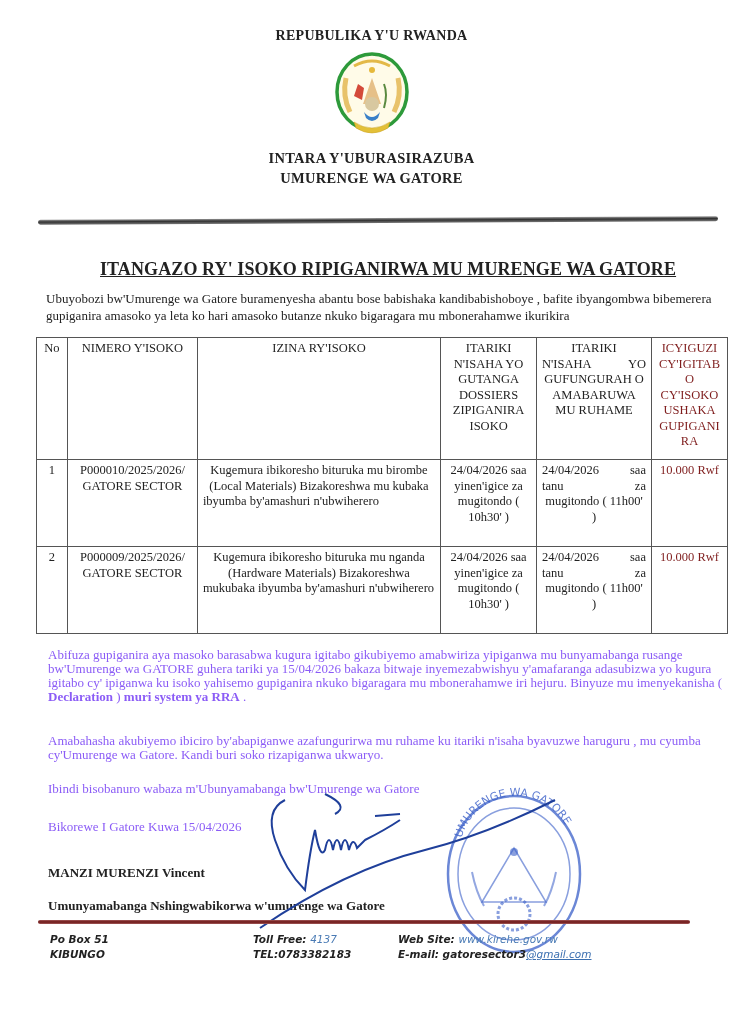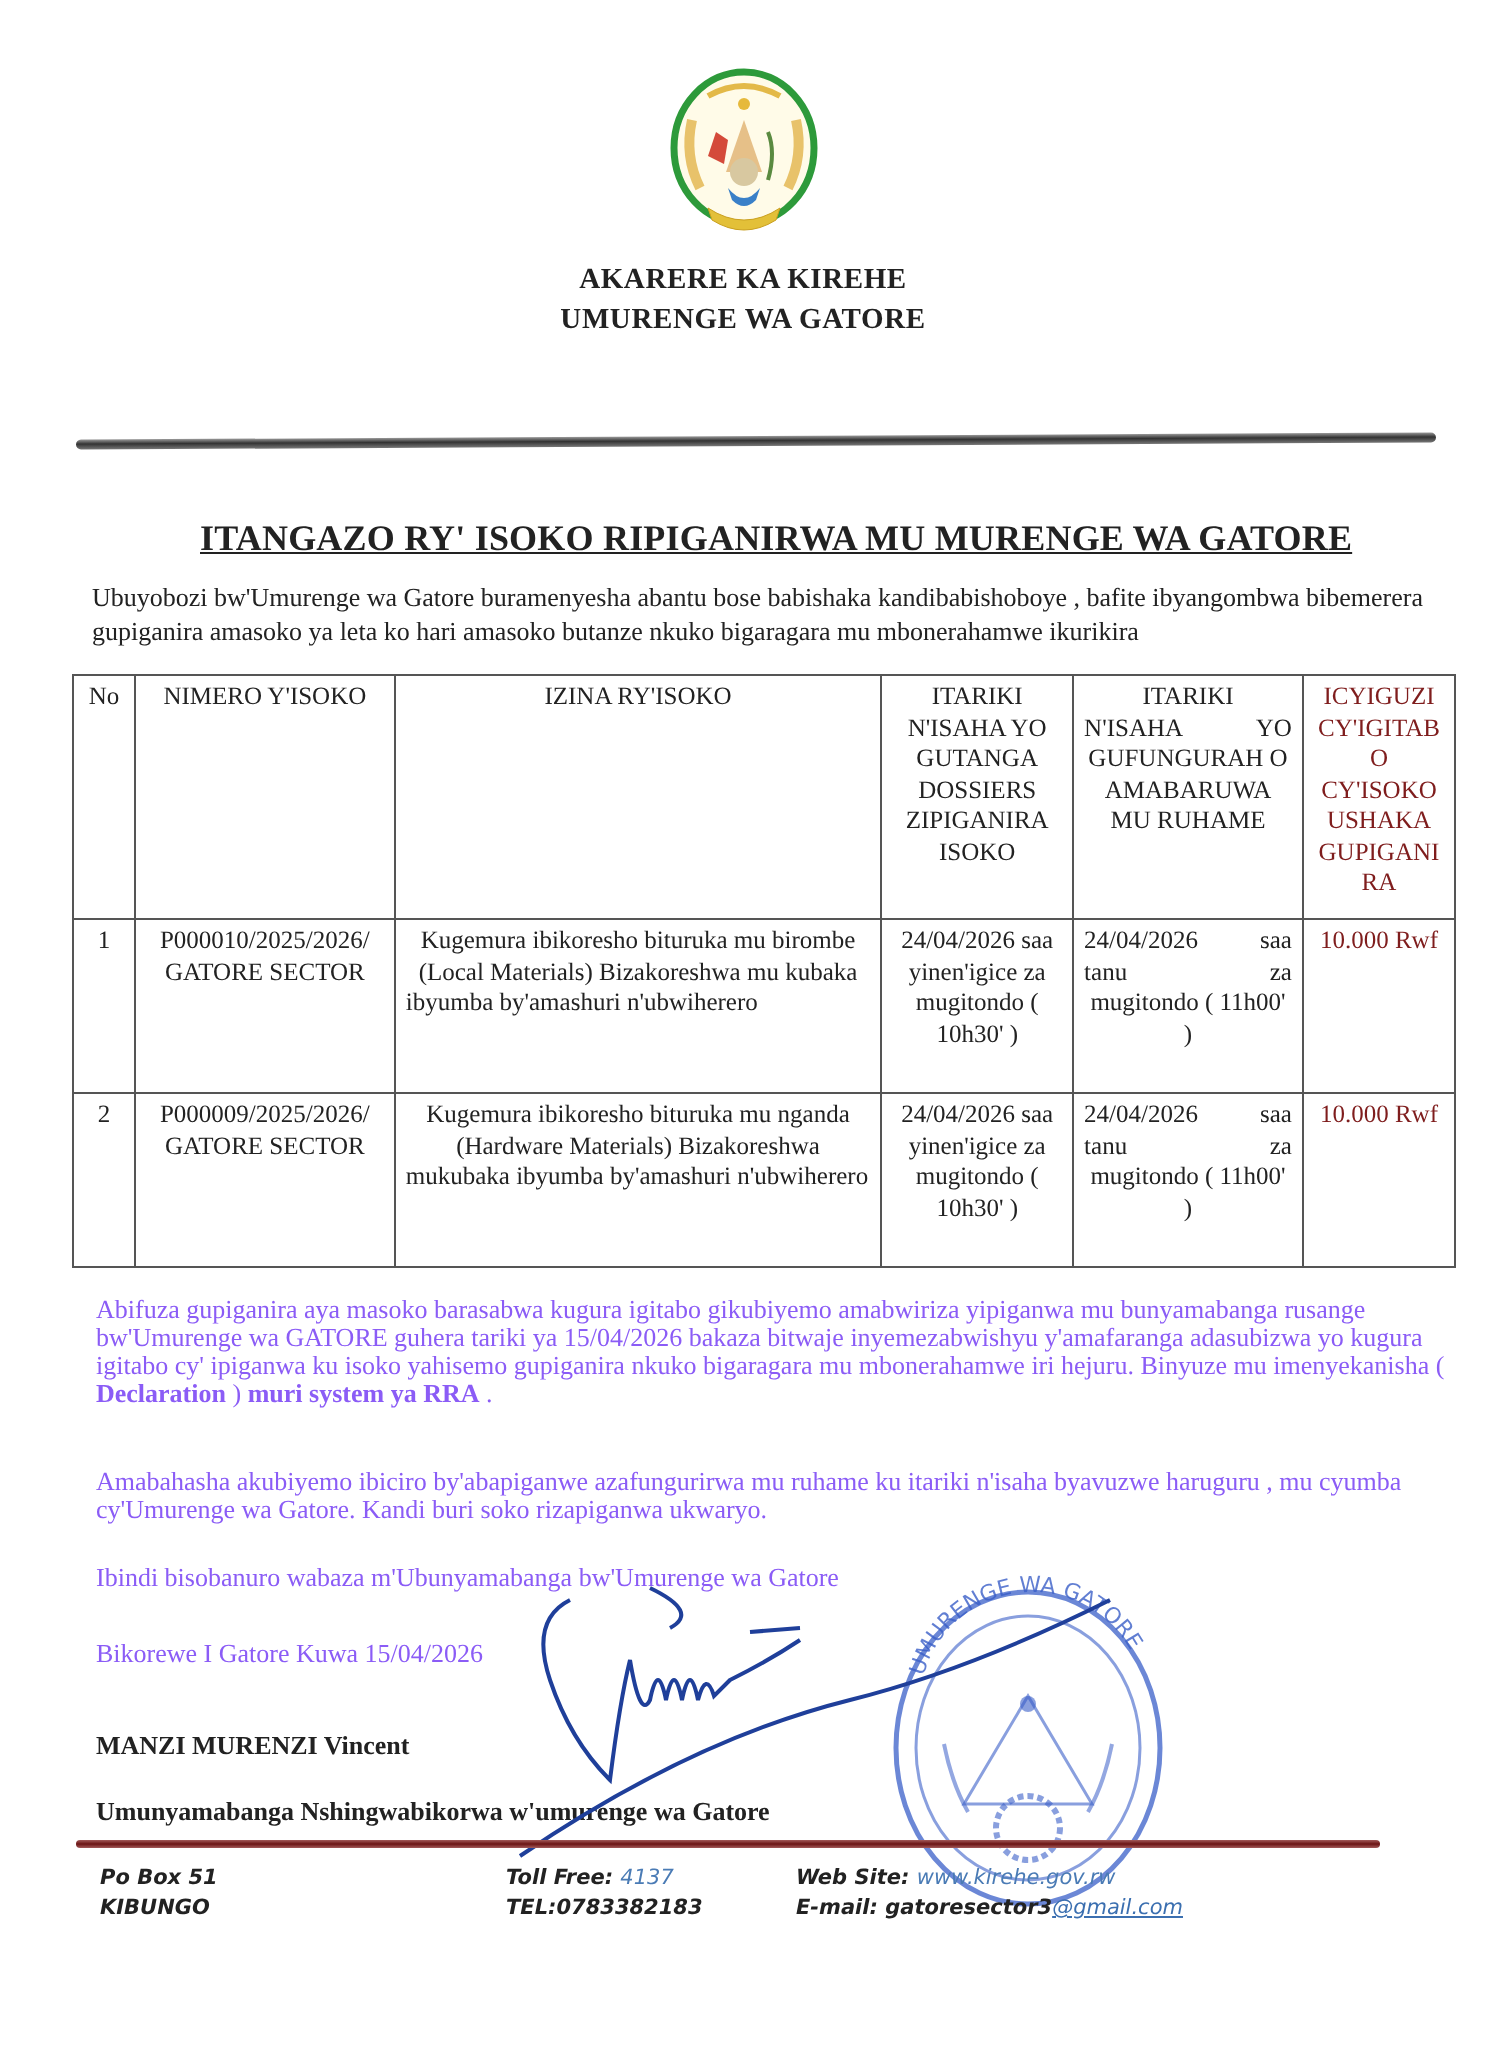--- a/index.html
+++ b/index.html
@@ -56,36 +56,37 @@
     .f1 { left: 50px; }
     .f2 { left: 253px; }
     .f3 { left: 398px; }
     .blue { color: #4a7bb5; font-weight: normal; }
     .link { color: #3b6fb0; text-decoration: underline; font-weight: normal; }
   </style>
 </head>
 <body>
 
 <div class="letterhead">
+  <div class="lh-line lh-top">REPUBULIKA Y'U RWANDA</div>
   <div class="emblem">
     <svg width="80" height="96" viewBox="0 0 80 96">
       <ellipse cx="40" cy="44" rx="35" ry="38" fill="#fffbe8" stroke="#2d9a3a" stroke-width="3.5"></ellipse>
       <path d="M14 30 Q10 48 18 64" stroke="#e8c26a" stroke-width="5" fill="none"></path>
       <path d="M66 30 Q70 48 62 64" stroke="#e8c26a" stroke-width="5" fill="none"></path>
       <path d="M22 18 Q40 8 58 18" stroke="#e3b948" stroke-width="3" fill="none"></path>
       <circle cx="40" cy="22" r="3" fill="#e6b93b"></circle>
       <path d="M26 36 L22 48 L30 52 L32 40 Z" fill="#d44a3a"></path>
       <path d="M40 30 L31 56 L49 56 Z" fill="#e6c088"></path>
       <path d="M52 36 Q56 46 52 60" stroke="#5a8a40" stroke-width="2" fill="none"></path>
       <circle cx="40" cy="56" r="7" fill="#d8c8a0"></circle>
       <path d="M32 64 Q40 74 48 64 L46 70 Q40 76 34 70 Z" fill="#3a80c8"></path>
       <path d="M22 74 Q40 86 58 74 L56 80 Q40 90 24 80 Z" fill="#e3c038" stroke="#caa020" stroke-width="0.5"></path>
     </svg>
   </div>
-  <div class="lh-line lh-sub">AKARERE KA KIREHE</div>
+  <div class="lh-line lh-sub">INTARA Y'UBURASIRAZUBA</div>
   <div class="lh-line lh-sub">UMURENGE WA GATORE</div>
 </div>
 
 <div class="rule-top"></div>
 
 <div class="title">ITANGAZO RY' ISOKO RIPIGANIRWA MU MURENGE WA GATORE</div>
 
 <div class="intro">Ubuyobozi bw'Umurenge wa Gatore buramenyesha abantu bose babishaka kandibabishoboye , bafite ibyangombwa bibemerera gupiganira amasoko ya leta ko hari amasoko butanze nkuko bigaragara mu mbonerahamwe ikurikira</div>
 
 <table class="tenders">

